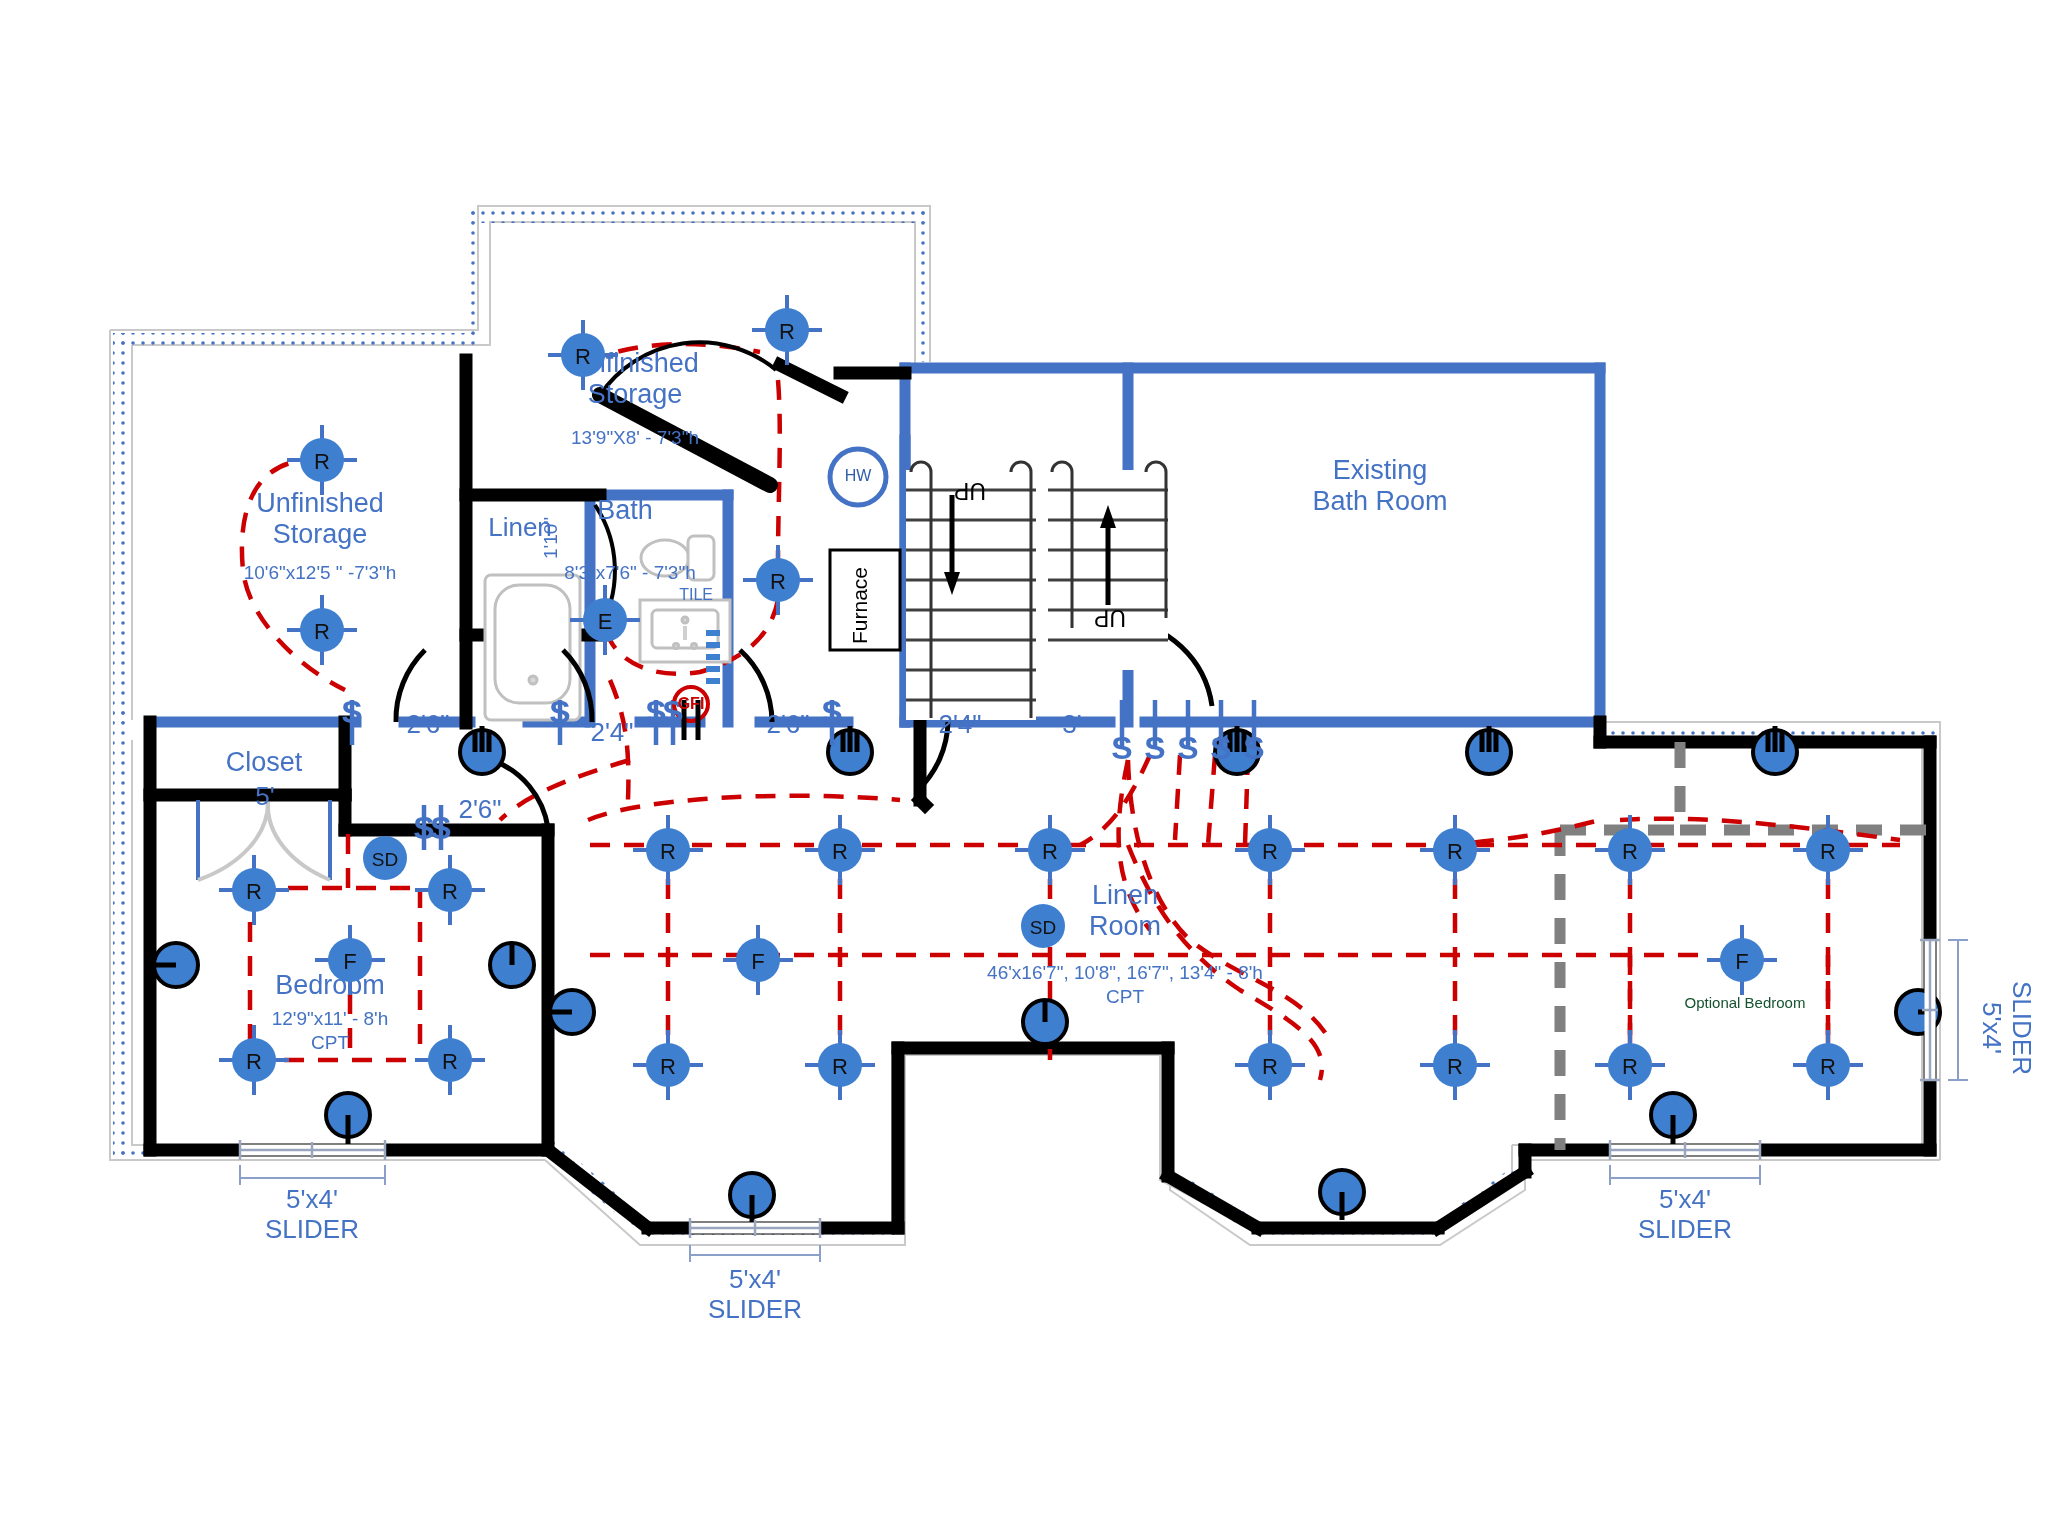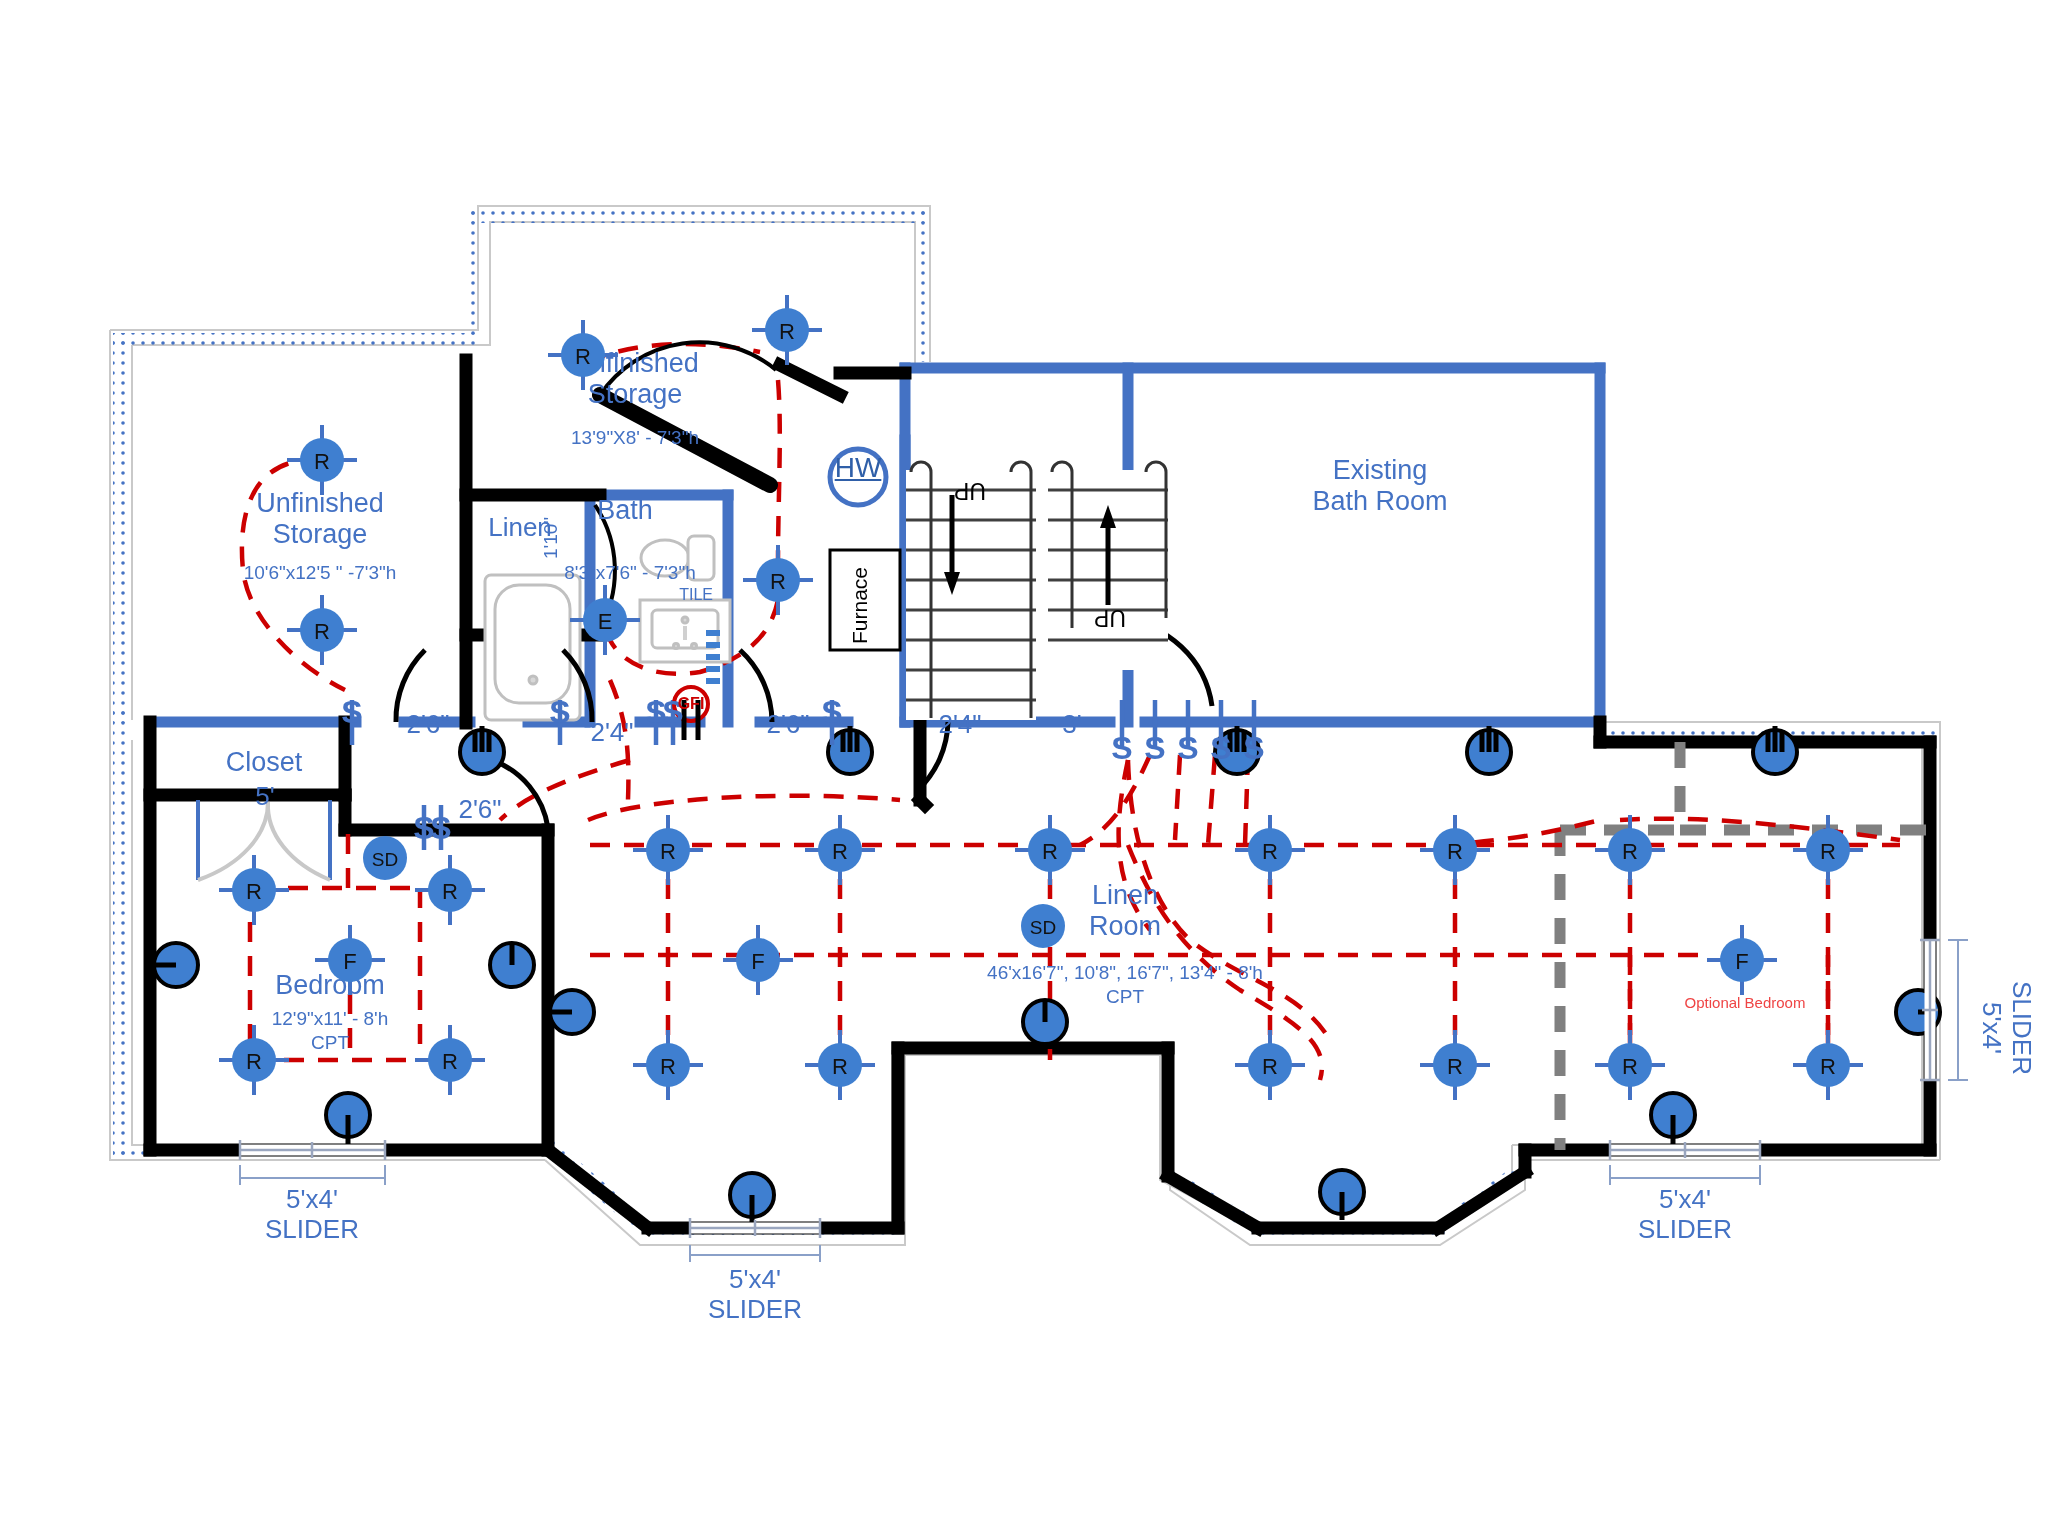--- a/index.html
+++ b/index.html
@@ -4,21 +4,21 @@
 <style>
   html,body{margin:0;padding:0;background:#ffffff;}
   body{width:2048px;height:1536px;overflow:hidden;font-family:"Liberation Sans",sans-serif;}
   #plan{position:relative;width:2048px;height:1536px;}
   svg{position:absolute;left:0;top:0;}
   .lbl{position:absolute;color:#4472c4;font-family:"Liberation Sans",sans-serif;text-align:center;white-space:nowrap;line-height:1.15;}
   .lbl.big{font-size:27px;}
   .lbl.mid{font-size:26px;}
   .lbl.sm{font-size:19px;}
   .lbl.xs{font-size:16px;}
-  .lbl.gray{color:#ef4444;font-size:15px;}
+  .lbl.gray{color:#14532d;font-size:15px;}
   .vert{writing-mode:vertical-rl;transform:rotate(180deg);}
   .vert2{writing-mode:vertical-rl;}
 </style>
 </head>
 <body>
 
 <div id="plan">
 
 <svg width="2048" height="1536" viewBox="0 0 2048 1536">
   <defs>
@@ -428,21 +428,21 @@
 <div class="lbl sm" style="left:945px;top:986px;width:360px;">CPT</div>
 
 <div class="lbl big" style="left:1255px;top:455px;width:250px;">
   <div>Existing</div>
   <div>Bath Room</div>
 </div>
 
 
 <div class="lbl gray" style="left:1645px;top:994px;width:200px;">Optional Bedroom</div>
 
-<div class="lbl mid" style="left:826px;top:452px;width:64px;color:#2f5fa8;font-size:28px;text-decoration:underline;">HW</div>
+<div class="lbl mid" style="left:826px;top:467px;width:64px;color:#2f5fa8;font-size:16px;">HW</div>
 <div class="lbl vert" style="left:848px;top:560px;height:90px;color:#000;font-size:21px;">Furnace</div>
 
 <div class="lbl" style="left:925px;top:478px;width:90px;color:#000;font-size:23px;transform:rotate(180deg);">UP</div>
 <div class="lbl" style="left:1065px;top:605px;width:90px;color:#000;font-size:23px;transform:rotate(180deg);">UP</div>
 
 <div class="lbl mid" style="left:388px;top:710px;width:80px;">2'6"</div>
 <div class="lbl mid" style="left:572px;top:718px;width:80px;">2'4"</div>
 <div class="lbl mid" style="left:748px;top:710px;width:80px;">2'6"</div>
 <div class="lbl mid" style="left:920px;top:710px;width:80px;">2'4"</div>
 <div class="lbl mid" style="left:1042px;top:710px;width:60px;">3'</div>

